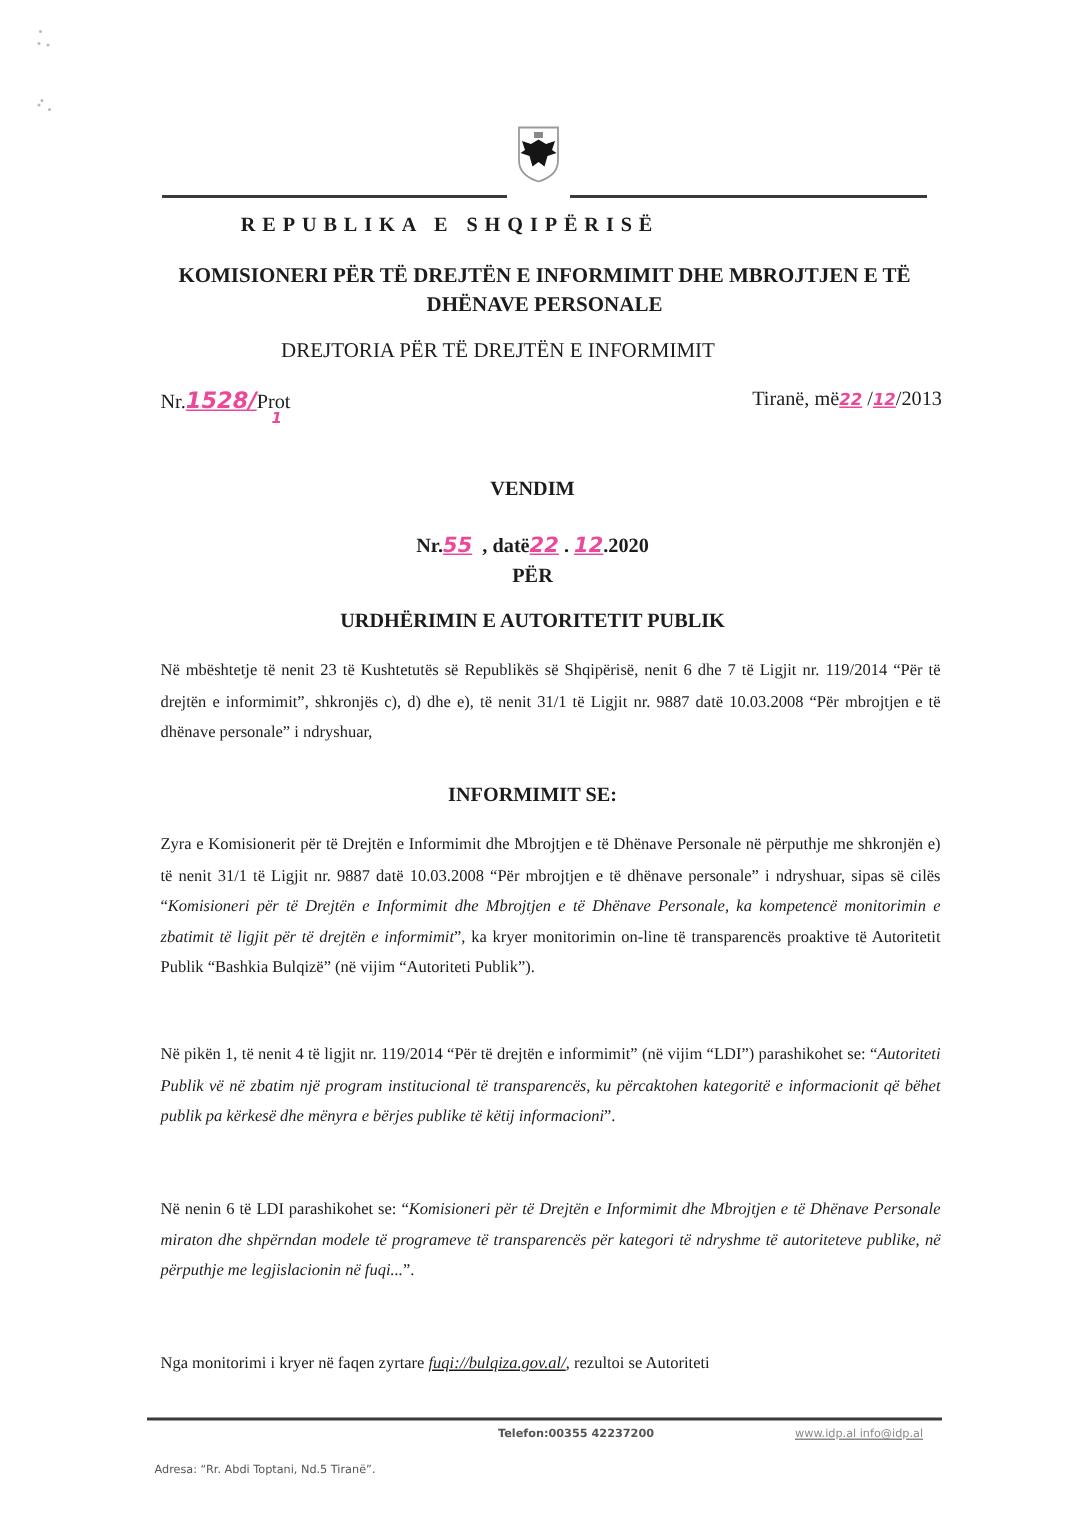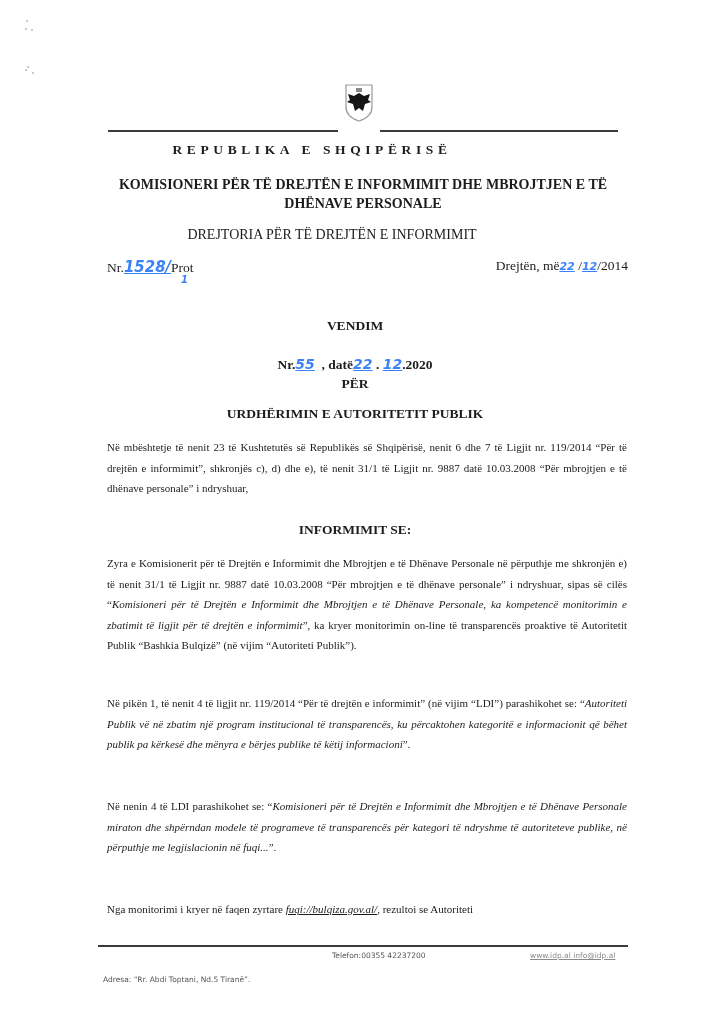--- a/index.html
+++ b/index.html
@@ -6,26 +6,26 @@
     body {
       width: 726px; height: 1024px; position: relative; overflow: hidden;
       font-family: "Liberation Serif", serif; color: #1c1c1c;
     }
     .speck { position: absolute; width: 2px; height: 2px; background: #b9b9b9; border-radius: 50%; }
     .emblem-wrap { position: absolute; left: 344px; top: 83px; width: 30px; height: 40px; }
     .emblem-wrap svg { width: 30px; height: 40px; display: block; }
     .header-rule-left { position: absolute; left: 108px; top: 130px; width: 230px; height: 2px; background: #3a3a3a; }
     .header-rule-right { position: absolute; left: 380px; top: 130px; width: 238px; height: 2px; background: #3a3a3a; }
     .republic { position: absolute; left: 0; width: 600px; top: 142px; text-align: center;
-      font-weight: bold; font-size: 13.5px; letter-spacing: 4.6px; margin-left: 12px; }
+      font-weight: bold; font-size: 13.5px; letter-spacing: 4.6px; }
     .commissioner { position: absolute; left: 100px; width: 526px; top: 175px; text-align: center;
       font-weight: bold; font-size: 14px; line-height: 19px; }
     .directorate { position: absolute; left: 0; width: 664px; top: 227px; text-align: center; font-size: 14px; }
     .prot { position: absolute; left: 107px; top: 258px; font-size: 13.5px; }
-    .hand { font-family: "DejaVu Sans", sans-serif; color: #3b82f6; font-style: italic; font-weight: bold; }
+    .hand { font-family: "DejaVu Sans", sans-serif; color: #ec4899; font-style: italic; font-weight: bold; }
     .prot .num { font-size: 15px; text-decoration: underline; }
     .prot .sub { position: absolute; left: 74px; top: 16px; font-size: 10px; }
     .place-date { position: absolute; right: 98px; top: 258px; font-size: 13.5px; }
     .place-date .hand { font-size: 11px; text-decoration: underline; }
     .center-bold { position: absolute; left: 0; width: 710px; text-align: center; font-weight: bold; font-size: 13.5px; }
     .decision-nr .hand { font-size: 14px; font-weight: bold; text-decoration: underline; }
     .para { position: absolute; left: 107px; width: 520px; font-size: 11px; line-height: 20.5px; text-align: justify; }
     .para i { font-style: italic; }
     .link { font-style: italic; text-decoration: underline; }
     .footer-rule { position: absolute; left: 98px; top: 945px; width: 530px; height: 2px; background: #3a3a3a; }
@@ -55,38 +55,38 @@
 <div class="republic">REPUBLIKA E SHQIPËRISË</div>
 <div class="commissioner">KOMISIONERI PËR TË DREJTËN E INFORMIMIT DHE MBROJTJEN E TË DHËNAVE PERSONALE</div>
 <div class="directorate">DREJTORIA PËR TË DREJTËN E INFORMIMIT</div>
 
 <div class="prot">
   <span>Nr.</span><span class="hand num">1528/</span><span>Prot</span>
   <span class="hand sub">1</span>
 </div>
 
 <div class="place-date">
-  <span>Drejtën, më</span><span class="hand">22</span> /<span class="hand">12</span><span>/2014</span>
+  <span>Tiranë, më</span><span class="hand">22</span> /<span class="hand">12</span><span>/2013</span>
 </div>
 
 <div class="center-bold" style="top:318px;">VENDIM</div>
 <div class="center-bold decision-nr" style="top:356px;">
   <span>Nr.</span><span class="hand">55</span>&nbsp;&nbsp;<span>, datë</span><span class="hand">22</span> . <span class="hand">12</span><span>.2020</span>
 </div>
 <div class="center-bold" style="top:376px;">PËR</div>
 <div class="center-bold" style="top:406px;">URDHËRIMIN E AUTORITETIT PUBLIK</div>
 
 <div class="para" style="top:437px;">Në mbështetje të nenit 23 të Kushtetutës së Republikës së Shqipërisë, nenit 6 dhe 7 të Ligjit nr. 119/2014 “Për të drejtën e informimit”, shkronjës c), d) dhe e), të nenit 31/1 të Ligjit nr. 9887 datë 10.03.2008 “Për mbrojtjen e të dhënave personale” i ndryshuar,</div>
 
 <div class="center-bold" style="top:522px;">INFORMIMIT SE:</div>
 
 <div class="para" style="top:553px;"><span>Zyra e Komisionerit për të Drejtën e Informimit dhe Mbrojtjen e të Dhënave Personale në përputhje me shkronjën e) të nenit 31/1 të Ligjit nr. 9887 datë 10.03.2008 “Për mbrojtjen e të dhënave personale” i ndryshuar, sipas së cilës “</span><i>Komisioneri për të Drejtën e Informimit dhe Mbrojtjen e të Dhënave Personale, ka kompetencë monitorimin e zbatimit të ligjit për të drejtën e informimit</i><span>”, ka kryer monitorimin on-line të transparencës proaktive të Autoritetit Publik “Bashkia Bulqizë” (në vijim “Autoriteti Publik”).</span></div>
 
 <div class="para" style="top:693px;"><span>Në pikën 1, të nenit 4 të ligjit nr. 119/2014 “Për të drejtën e informimit” (në vijim “LDI”) parashikohet se: “</span><i>Autoriteti Publik vë në zbatim një program institucional të transparencës, ku përcaktohen kategoritë e informacionit që bëhet publik pa kërkesë dhe mënyra e bërjes publike të këtij informacioni</i><span>”.</span></div>
 
-<div class="para" style="top:796px;"><span>Në nenin 4 të LDI parashikohet se: “</span><i>Komisioneri për të Drejtën e Informimit dhe Mbrojtjen e të Dhënave Personale miraton dhe shpërndan modele të programeve të transparencës për kategori të ndryshme të autoriteteve publike, në përputhje me legjislacionin në fuqi...</i><span>”.</span></div>
+<div class="para" style="top:796px;"><span>Në nenin 6 të LDI parashikohet se: “</span><i>Komisioneri për të Drejtën e Informimit dhe Mbrojtjen e të Dhënave Personale miraton dhe shpërndan modele të programeve të transparencës për kategori të ndryshme të autoriteteve publike, në përputhje me legjislacionin në fuqi...</i><span>”.</span></div>
 
 <div class="para" style="top:899px;"><span>Nga monitorimi i kryer në faqen zyrtare </span><span class="link">fuqi://bulqiza.gov.al/</span><span>, rezultoi se Autoriteti</span></div>
 
 <div class="footer-rule"></div>
 <div class="footer" style="left:103px;margin-top:24px;">Adresa: “Rr. Abdi Toptani, Nd.5 Tiranë”.</div>
-<div class="footer" style="left:332px;">Telefon:00355 42237200</div>
+<div class="footer" style="left:332px;font-weight:bold;">Telefon:00355 42237200</div>
 <div class="footer web" style="left:530px;">www.idp.al info@idp.al</div>
 
 </body></html>

